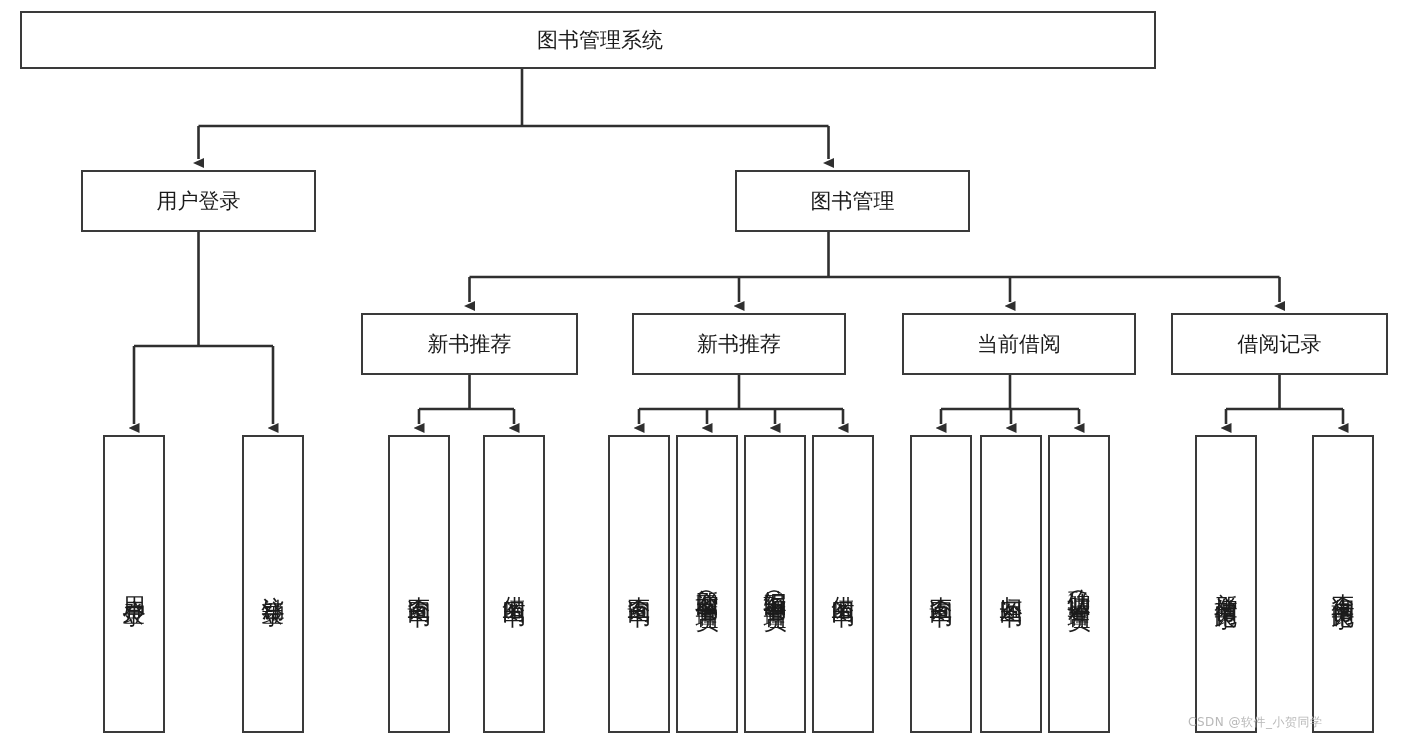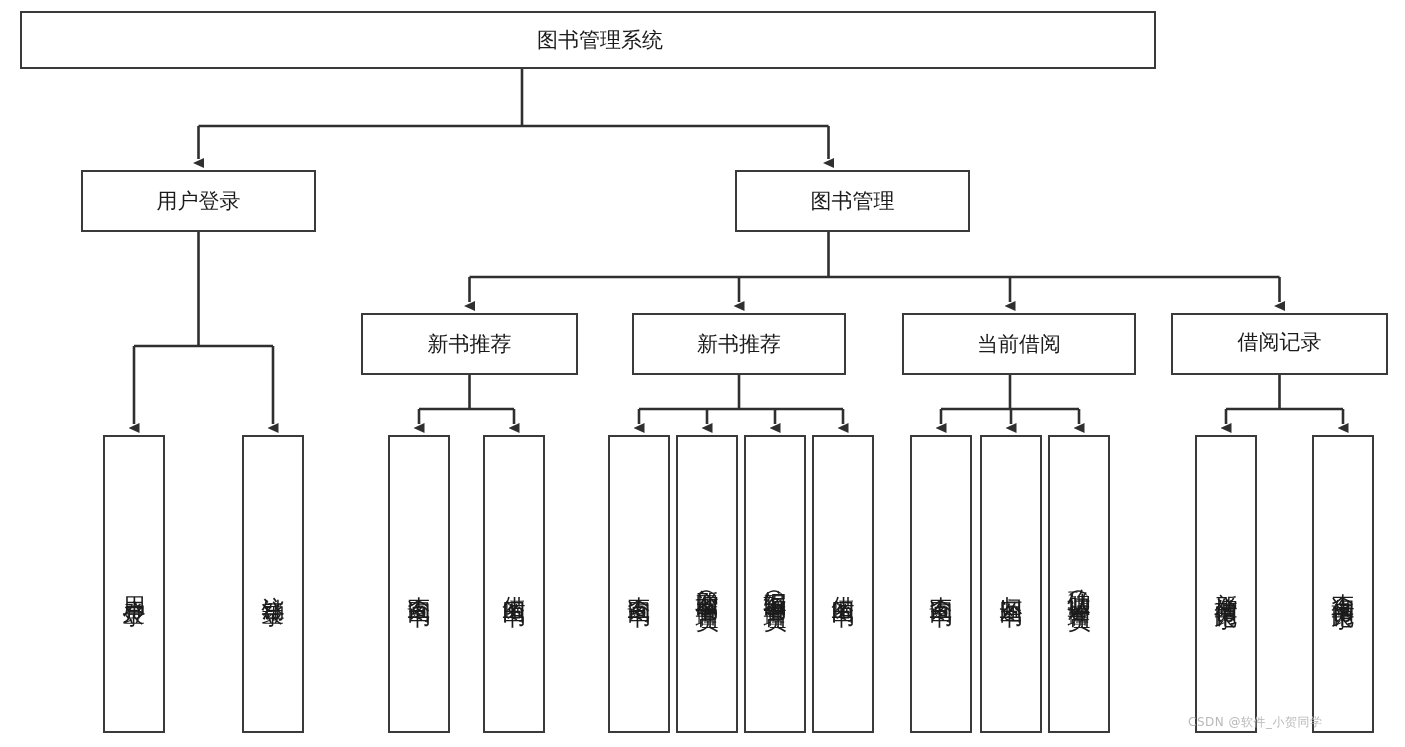--- a/index.html
+++ b/index.html
@@ -131,21 +131,21 @@
       </div>
       <div class="node branch" style="left: 361px; top: 313px; width: 217px; height: 62px;">
         <span class="label">新书推荐</span>
       </div>
       <div class="node branch" style="left: 632px; top: 313px; width: 214px; height: 62px;">
         <span class="label">新书推荐</span>
       </div>
       <div class="node branch" style="left: 902px; top: 313px; width: 234px; height: 62px;">
         <span class="label">当前借阅</span>
       </div>
-      <div class="node branch" style="left: 1171px; top: 313px; width: 217px; height: 62px; font-family: Liberation Mono, monospace;">
+      <div class="node branch" style="left: 1171px; top: 313px; width: 217px; height: 62px;">
         <span class="label">借阅记录</span>
       </div>
       <div class="node leaf" style="left: 103px; top: 435px; width: 62px; height: 298px;">
         <span class="label">用户登录</span>
       </div>
       <div class="node leaf" style="left: 242px; top: 435px; width: 62px; height: 298px;">
         <span class="label">注销登录</span>
       </div>
       <div class="node leaf" style="left: 388px; top: 435px; width: 62px; height: 298px;">
         <span class="label">查询图书</span>

